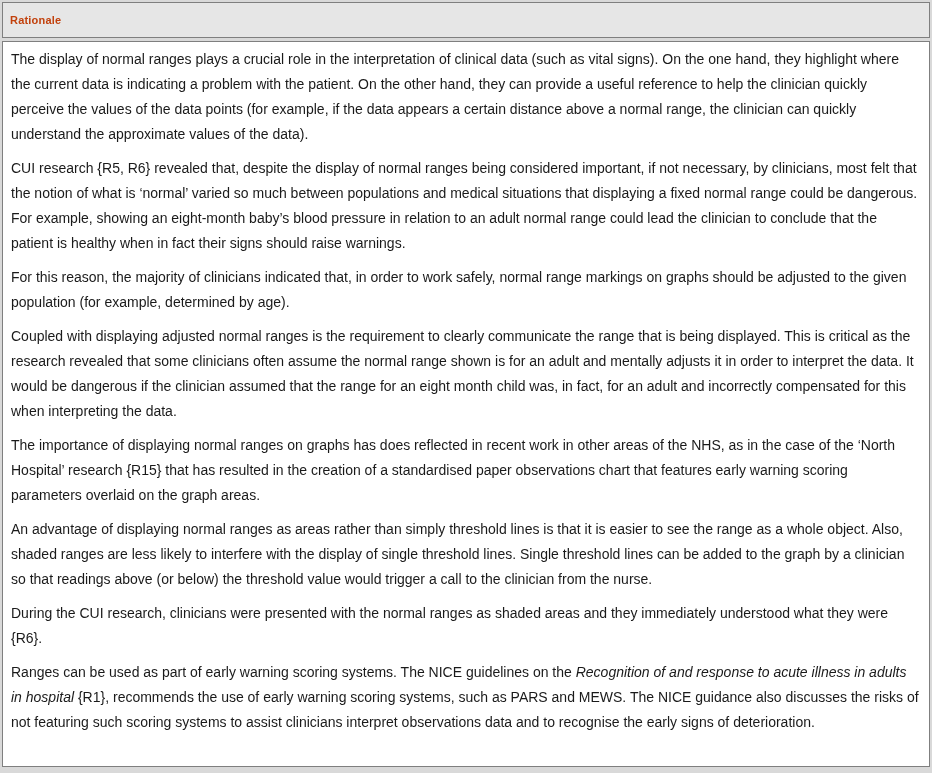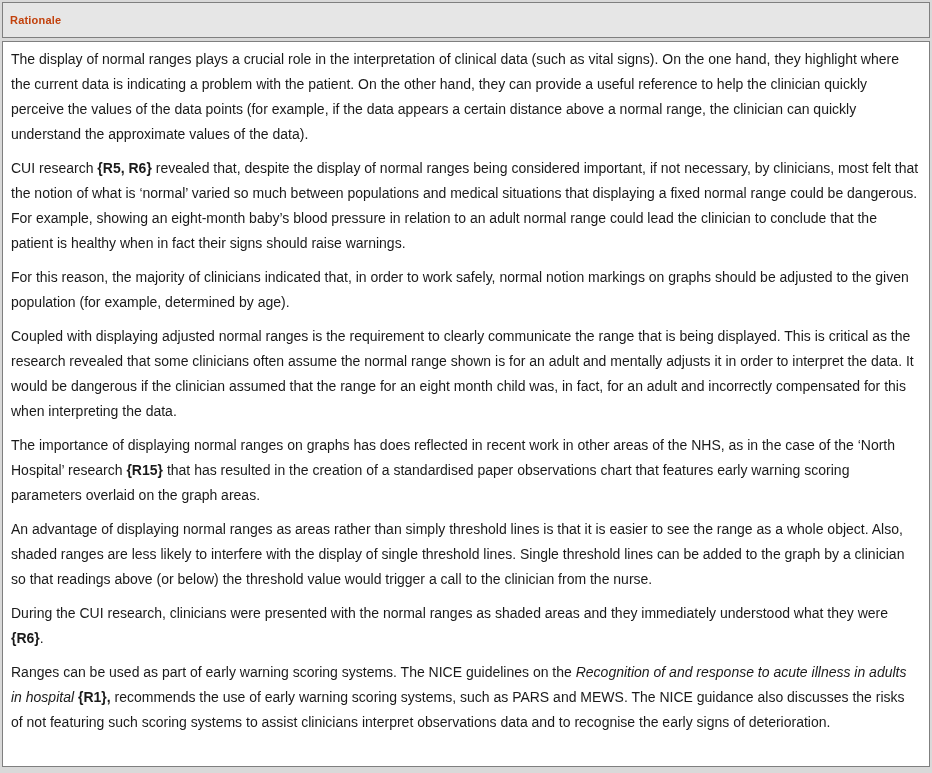--- a/index.html
+++ b/index.html
@@ -39,33 +39,33 @@
     padding: 5px 9px 4px 8px;
     overflow: hidden;
   }
   .body-box p {
     margin: 0 0 9px 0;
     font-size: 14px;
     line-height: 25px;
     color: #1a1a1a;
     text-align: left;
   }
-  .bold { font-weight: 700; }
+  .bold { font-weight: 400; }
   .italic { font-style: italic; }
 </style>
 </head>
 <body>
 
 <div class="page">
   <div class="header-box">
     <span class="header-title">Rationale</span>
   </div>
   <div class="body-box">
       <p><span>The display of normal ranges plays a crucial role in the interpretation of clinical data (such as vital signs). On the one hand, they highlight where the current data is indicating a problem with the patient. On the other hand, they can provide a useful reference to help the clinician quickly perceive the values of the data points (for example, if the data appears a certain distance above a normal range, the clinician can quickly understand the approximate values of the data).</span></p>
       <p><span>CUI research </span><span class="bold">{R5, R6}</span><span> revealed that, despite the display of normal ranges being considered important, if not necessary, by clinicians, most felt that the notion of what is ‘normal’ varied so much between populations and medical situations that displaying a fixed normal range could be dangerous. For example, showing an eight-month baby’s blood pressure in relation to an adult normal range could lead the clinician to conclude that the patient is healthy when in fact their signs should raise warnings.</span></p>
-      <p><span>For this reason, the majority of clinicians indicated that, in order to work safely, normal notion markings on graphs should be adjusted to the given population (for example, determined by age).</span></p>
+      <p><span>For this reason, the majority of clinicians indicated that, in order to work safely, normal range markings on graphs should be adjusted to the given population (for example, determined by age).</span></p>
       <p><span>Coupled with displaying adjusted normal ranges is the requirement to clearly communicate the range that is being displayed. This is critical as the research revealed that some clinicians often assume the normal range shown is for an adult and mentally adjusts it in order to interpret the data. It would be dangerous if the clinician assumed that the range for an eight month child was, in fact, for an adult and incorrectly compensated for this when interpreting the data.</span></p>
       <p><span>The importance of displaying normal ranges on graphs has does reflected in recent work in other areas of the NHS, as in the case of the ‘North Hospital’ research </span><span class="bold">{R15}</span><span> that has resulted in the creation of a standardised paper observations chart that features early warning scoring parameters overlaid on the graph areas.</span></p>
       <p><span>An advantage of displaying normal ranges as areas rather than simply threshold lines is that it is easier to see the range as a whole object. Also, shaded ranges are less likely to interfere with the display of single threshold lines. Single threshold lines can be added to the graph by a clinician so that readings above (or below) the threshold value would trigger a call to the clinician from the nurse.</span></p>
       <p><span>During the CUI research, clinicians were presented with the normal ranges as shaded areas and they immediately understood what they were </span><span class="bold">{R6}</span><span>.</span></p>
       <p><span>Ranges can be used as part of early warning scoring systems. The NICE guidelines on the </span><span class="italic">Recognition of and response to acute illness in adults in hospital</span><span> </span><span class="bold">{R1},</span><span> recommends the use of early warning scoring systems, such as PARS and MEWS. The NICE guidance also discusses the risks of not featuring such scoring systems to assist clinicians interpret observations data and to recognise the early signs of deterioration.</span></p>
     </div>
 </div>
 
 </body></html>

